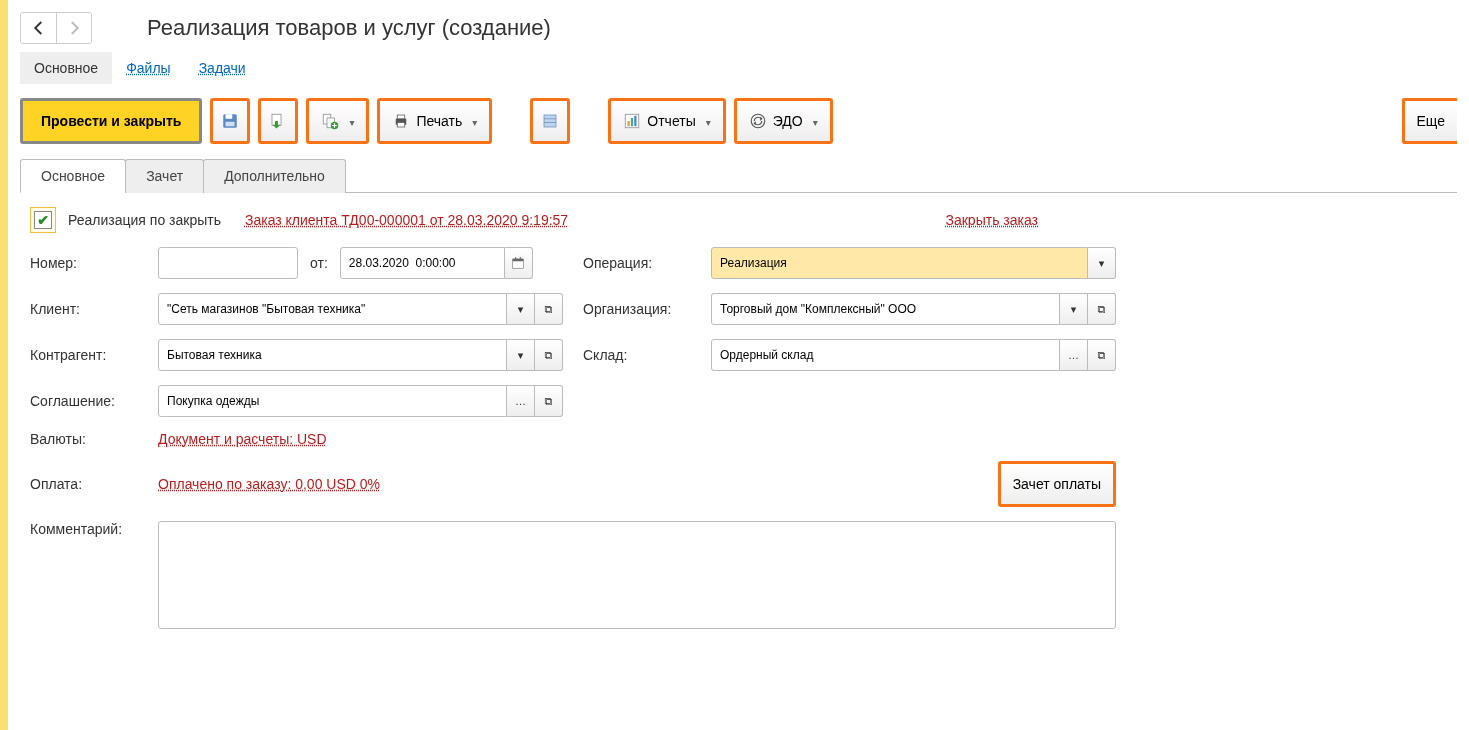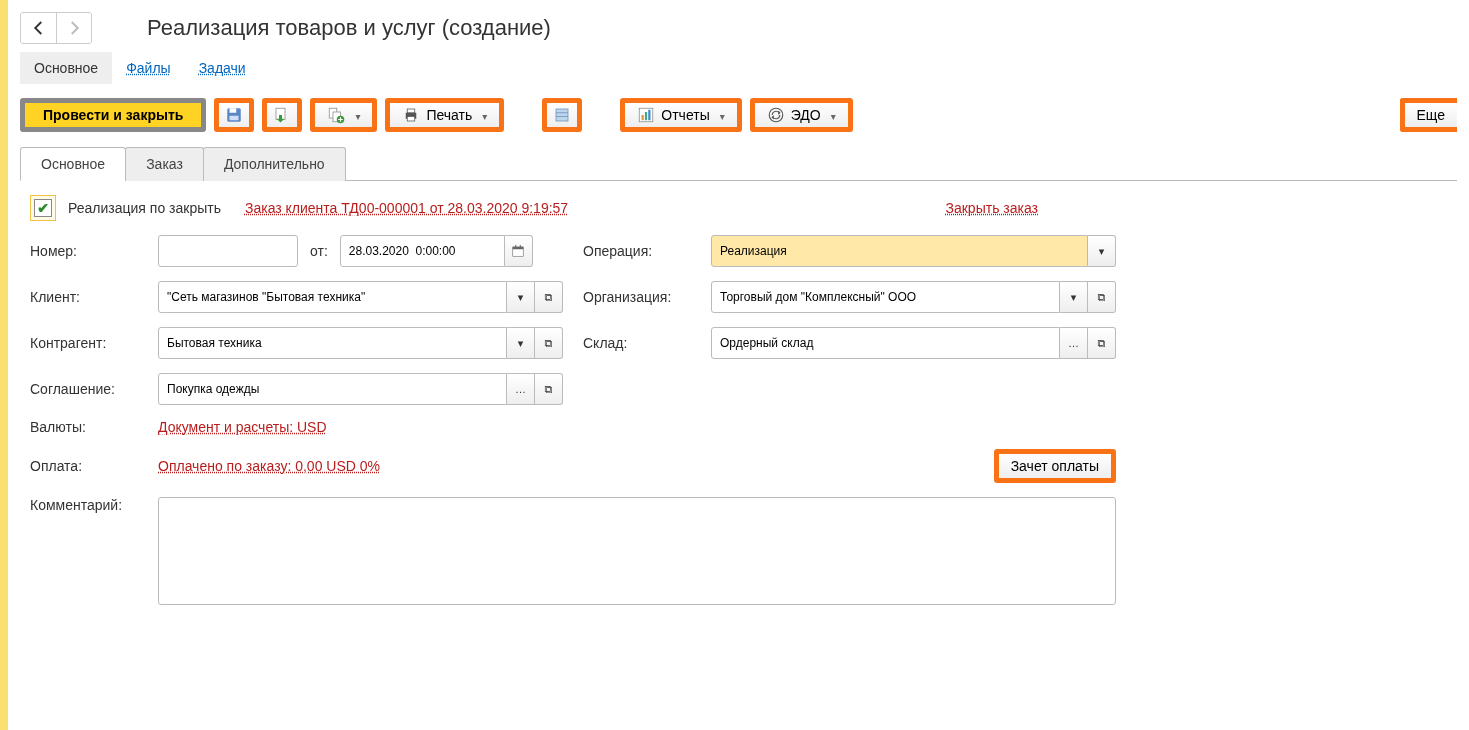--- a/index.html
+++ b/index.html
@@ -63,22 +63,22 @@
     text-decoration: none;
   }
   
   .toolbar {
     display: flex;
     gap: 8px;
     align-items: center;
     padding: 0 12px 14px 12px;
   }
   .btn {
-    height: 34px;
-    border: 5px solid #f97316;
+    height: 46px;
+    border: 3px solid #f97316;
     border-radius: 3px;
     background: linear-gradient(#fff,#eee);
     padding: 0 12px;
     display: inline-flex;
     align-items: center;
     gap: 6px;
     font-size: 14px;
     cursor: pointer;
   }
   .btn.primary {
@@ -269,21 +269,21 @@
         </svg>
       <span>ЭДО</span>
       <span class="caret"></span>
     </button>
     <div class="toolbar-fill"></div>
     <button class="btn" style="border-right:none; border-top-right-radius:0; border-bottom-right-radius:0;">Еще</button>
   </div>
 
   <div class="card-tabs">
     <div class="ctab active">Основное</div>
-    <div class="ctab">Заказ</div>
+    <div class="ctab">Зачет</div>
     <div class="ctab">Дополнительно</div>
   </div>
 
   <div class="form">
 
     <div class="row">
       <div class="checkbox-frame">
         <div class="checkbox-inner">✔</div>
       </div>
       <span>Реализация по закрыть</span>

